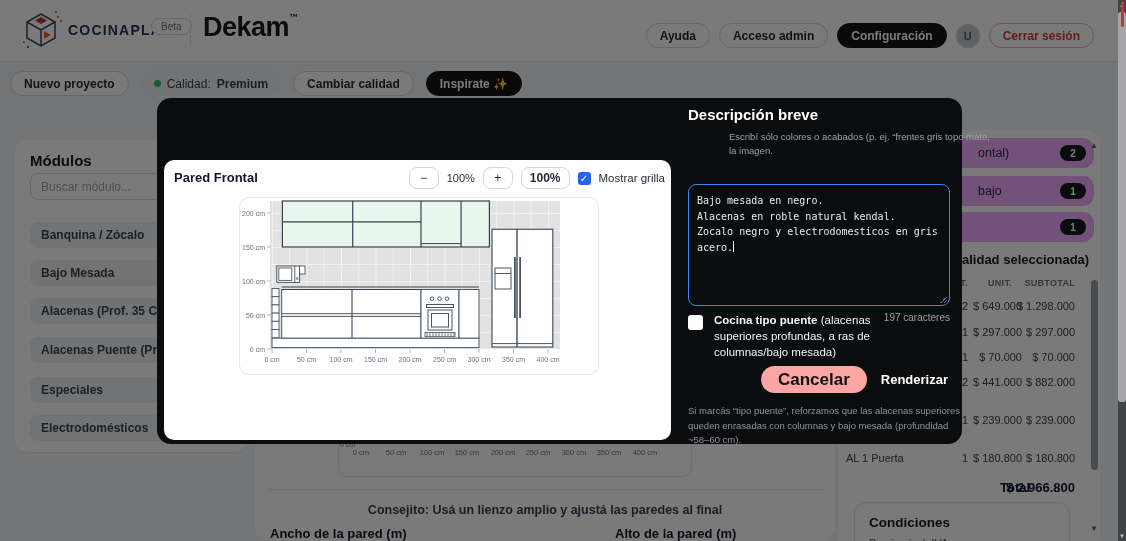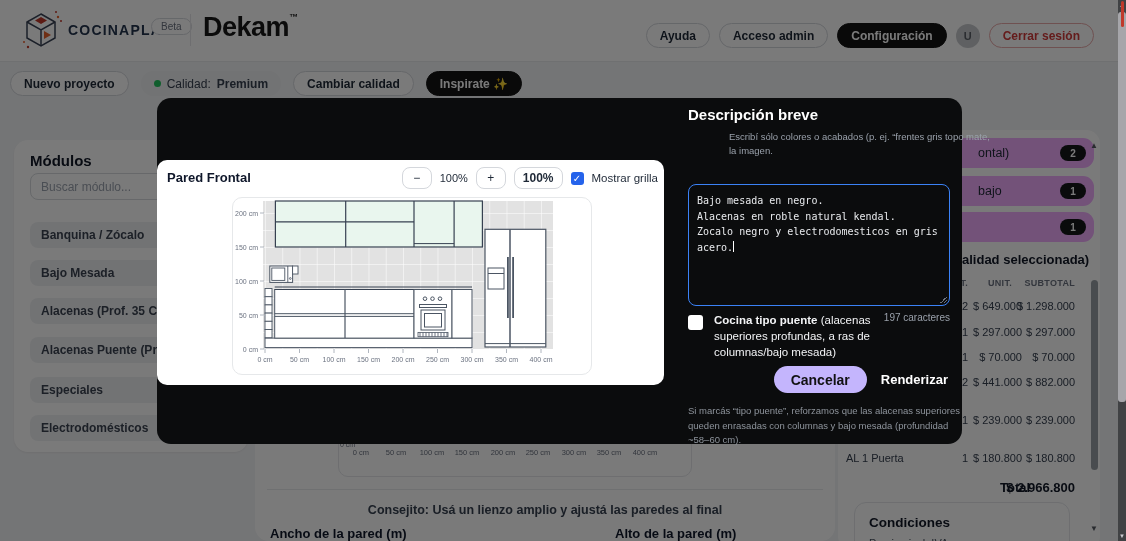--- a/index.html
+++ b/index.html
@@ -58,21 +58,21 @@
   .cond-card { position:absolute; left:16px; top:372px; width:216px; height:80px; border:1px solid #e5e7eb; border-radius:12px; }
   .cond-title { position:absolute; left:14px; top:12px; font-size:13.5px; font-weight:800; color:#111827; }
   .cond-line { position:absolute; left:14px; top:34px; font-size:11px; color:#4b5563; white-space:nowrap; }
   .panel-scroll-thumb { position:absolute; left:253px; top:150px; width:7px; height:190px; background:#9aa0a6; border-radius:4px; }
   .panel-arrow { position:absolute; left:252px; font-size:8px; color:#565b62; }
 
   
   .dim-overlay { position:absolute; inset:0; background:rgba(0,0,0,0.52); z-index:40; }
   .modal { position:absolute; left:157px; top:98px; width:805px; height:346px; background:#0b0c0d; border-radius:14px; z-index:50; }
 
-  .canvas-panel { position:absolute; left:0; top:62px; width:507px; height:225px; background:#fff; border-radius:10px; }
+  .canvas-panel { position:absolute; left:7px; top:62px; width:507px; height:280px; background:#fff; border-radius:10px; }
   .canvas-title { position:absolute; left:10px; top:10px; font-size:13px; font-weight:800; color:#0f172a; }
   .canvas-controls { position:absolute; right:6px; top:7px; display:flex; align-items:center; gap:8px; }
   .zoom-btn { height:22px; min-width:30px; padding:0 8px; border:1px solid #d4d7dc; border-radius:8px; background:#fff;
     font-size:12px; color:#1f2937; display:inline-flex; align-items:center; justify-content:center; }
   .zoom-btn.bold { font-weight:800; }
   .zoom-val { font-size:11px; color:#1f2937; }
   .cbx-blue { width:13px; height:13px; background:#2563eb; border-radius:3px; color:#fff; font-size:10px; line-height:13px; text-align:center; }
   .grid-label { font-size:11.5px; color:#1f2937; white-space:nowrap; }
   .canvas-subpanel { position:absolute; left:75px; top:37px; width:360px; height:178px; border:1px solid #e6e8ea; border-radius:10px; overflow:hidden; }
 
@@ -84,21 +84,21 @@
     background:#0b0c0d; color:#e8eaed; font-family:"DejaVu Sans Mono","Liberation Mono",monospace; font-size:10px; line-height:15.5px;
     padding:8px; white-space:pre-wrap; overflow:hidden; }
   .caret { display:inline-block; width:1px; height:11px; background:#fff; vertical-align:-1px; }
   .resize-grip { position:absolute; right:2px; bottom:2px; width:7px; height:7px;
     background:linear-gradient(135deg, transparent 50%, #6b7280 50%, #6b7280 60%, transparent 60%, transparent 75%, #6b7280 75%, #6b7280 85%, transparent 85%); }
   .char-count { position:absolute; right:0; top:206px; font-size:10px; color:#9aa1ab; }
   .cb-square { position:absolute; left:0; top:209px; width:15px; height:15px; background:#fff; border-radius:3px; }
   .cb-label { position:absolute; left:26px; top:206px; width:172px; font-size:11.5px; line-height:16px; color:#f3f4f6; }
   .cb-label b { font-weight:800; }
   .modal-btn-row { position:absolute; right:0; top:260px; display:flex; align-items:center; gap:12px; }
-  .btn-cancel { height:27px; padding:0 17px; background:#c4b5fd; border-radius:16px; font-size:14px; font-weight:800; color:#111; display:inline-flex; align-items:center; }
+  .btn-cancel { height:27px; padding:0 17px; background:#fca5a5; border-radius:16px; font-size:17px; font-weight:800; color:#111; display:inline-flex; align-items:center; }
   .btn-render { font-size:13px; font-weight:700; color:#fff; background:transparent; padding:0 2px; }
   .footnote { position:absolute; left:0; top:298px; }
   .footnote-line { font-size:9.5px; color:#8e949c; line-height:14.5px; white-space:nowrap; }
 
   
   .scrollbar { position:absolute; right:0; top:0; width:8px; height:541px; background:#404244; z-index:60; }
   .scroll-thumb { position:absolute; left:0; top:12px; width:8px; height:390px; background:#a6a6aa; border-radius:3px; }
   .scroll-arrow { position:absolute; left:0; width:8px; text-align:center; font-size:6px; color:#cbcbd0; }
   .red-marker { position:absolute; left:1121px; top:1px; width:3px; height:26px; background:#c0392b; border-radius:2px; z-index:61; }
 

